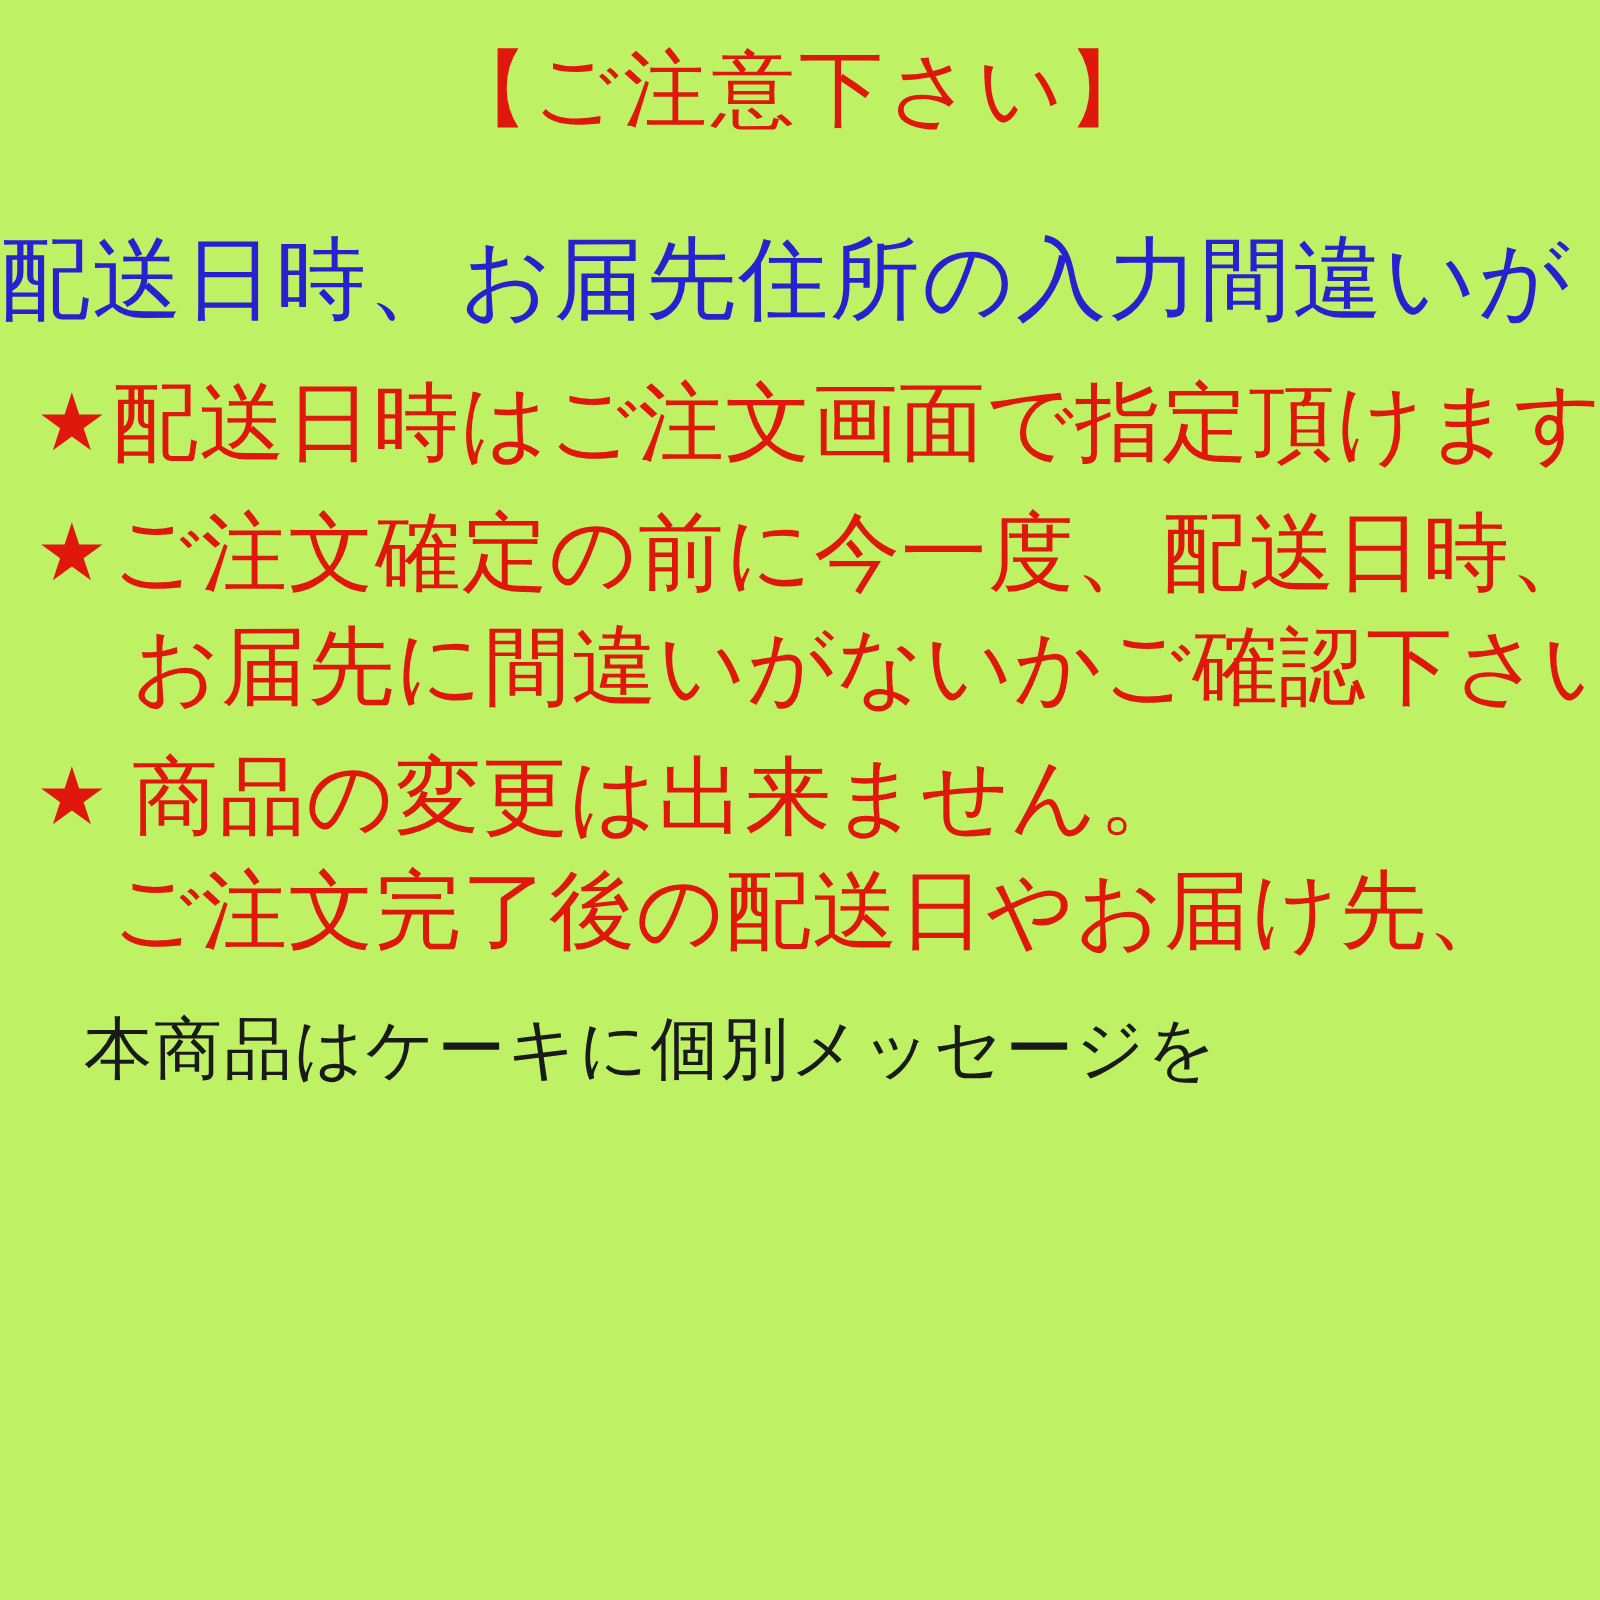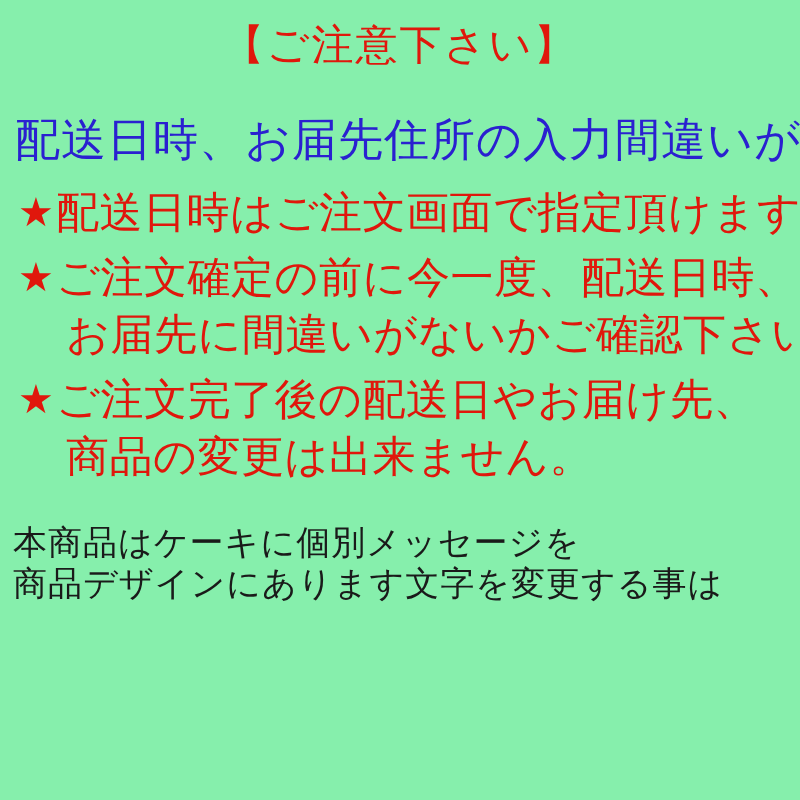--- a/index.html
+++ b/index.html
@@ -4,37 +4,36 @@
 <style>
   html, body {
     margin: 0;
     padding: 0;
   }
   .page {
     position: relative;
     width: 800px;
     height: 800px;
     box-sizing: border-box;
-    background: #86efac;
+    background: #bef264;
     overflow: hidden;
     font-family: "Liberation Sans", "DejaVu Sans", sans-serif;
     padding-top: 24px;
   }
   .title {
     margin: 0;
     text-align: center;
     font-size: 42px;
     line-height: 1;
     font-weight: 500;
     letter-spacing: 2px;
     color: #E0170C;
   }
   .intro {
     margin: 40px 0 0 0;
-    padding-left: 15px;
     color: #2A20D0;
     font-size: 45px;
     line-height: 68px;
     font-weight: 400;
     letter-spacing: 1px;
   }
   .intro .line,
   .footnote .line {
     display: block;
     white-space: nowrap;
@@ -65,22 +64,22 @@
     flex-direction: column;
   }
   .btext .line {
     display: block;
     white-space: nowrap;
   }
   .btext .line.cont {
     margin-left: 10px;
   }
   .footnote {
-    margin: 37px 0 0 0;
-    padding-left: 13px;
+    margin: 20px 0 0 0;
+    padding-left: 42px;
     color: #1A1A1A;
     font-size: 34px;
     line-height: 41px;
     font-weight: 400;
     letter-spacing: 1px;
   }
 </style>
 </head>
 <body>
 
@@ -105,25 +104,24 @@
       <span class="star">★</span>
       <span class="btext">
         <span class="line">ご注文確定の前に今一度、配送日時、</span>
         <span class="line cont">お届先に間違いがないかご確認下さい。</span>
       </span>
     </li>
 
     <li class="bullet-item">
       <span class="star">★</span>
       <span class="btext">
+        <span class="line cont">商品の変更は出来ません。</span>
         <span class="line">ご注文完了後の配送日やお届け先、</span>
-        <span class="line cont">商品の変更は出来ません。</span>
       </span>
     </li>
 
   </ul>
 
   <p class="footnote">
     <span class="line">本商品はケーキに個別メッセージを</span>
-    <span class="line">商品デザインにあります文字を変更する事は</span>
   </p>
 
 </div>
 
 </body></html>

